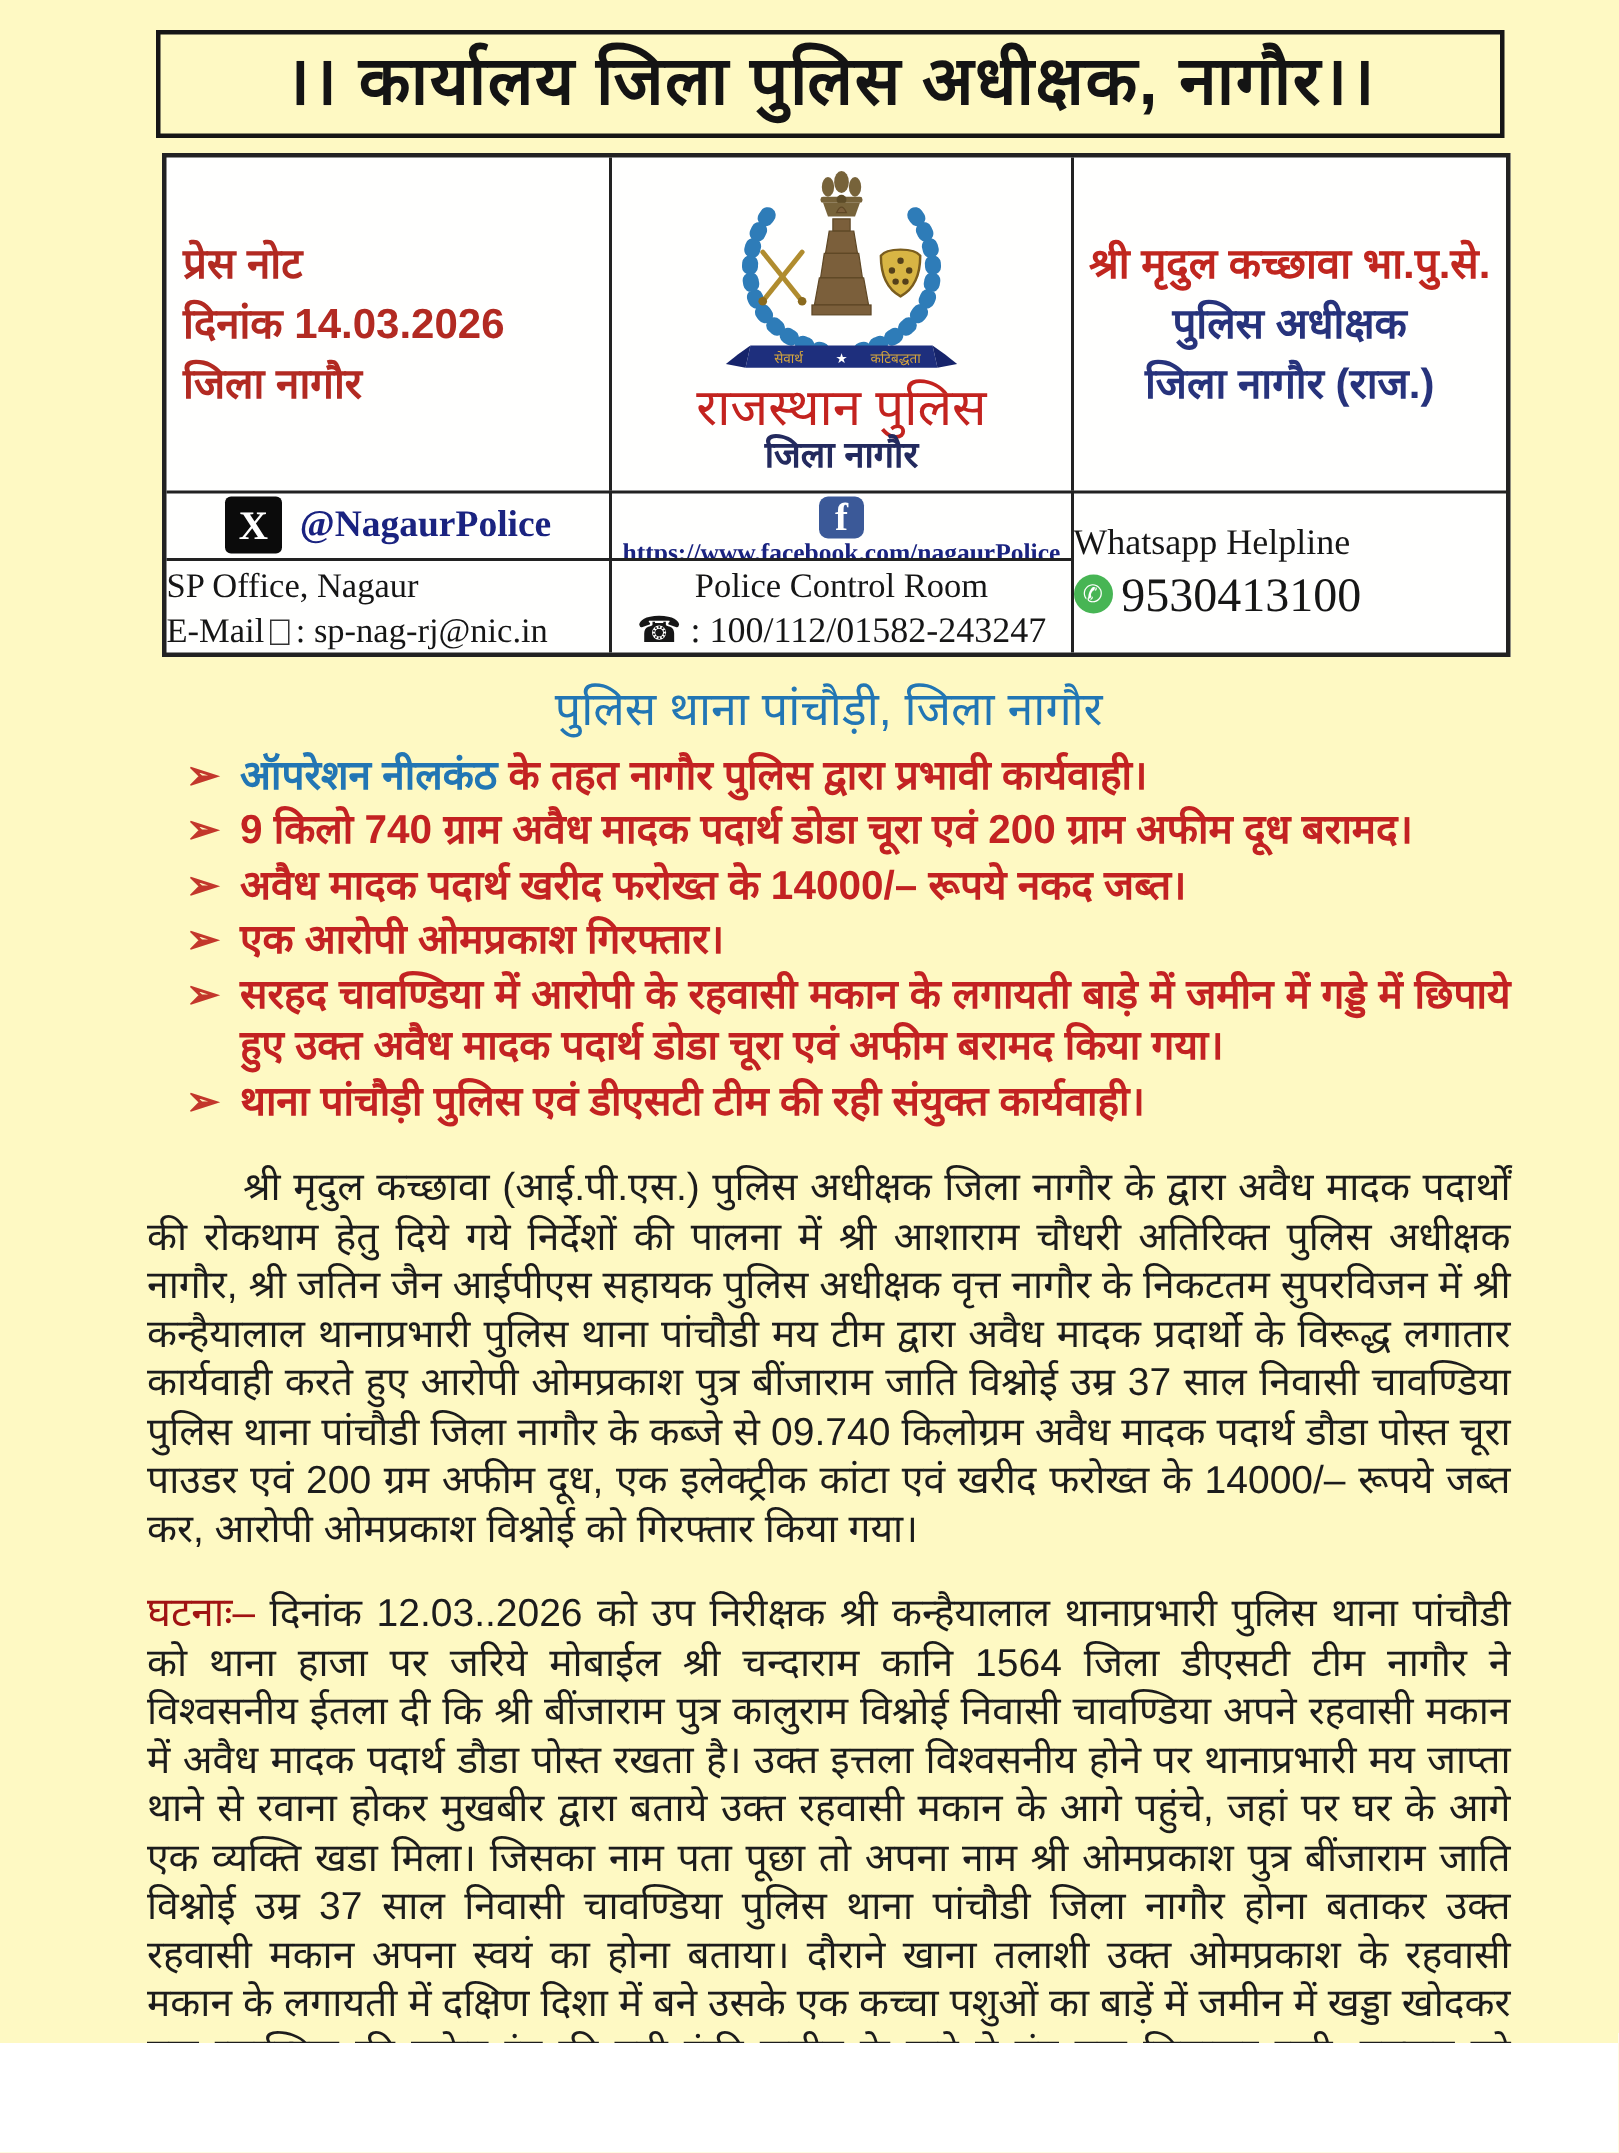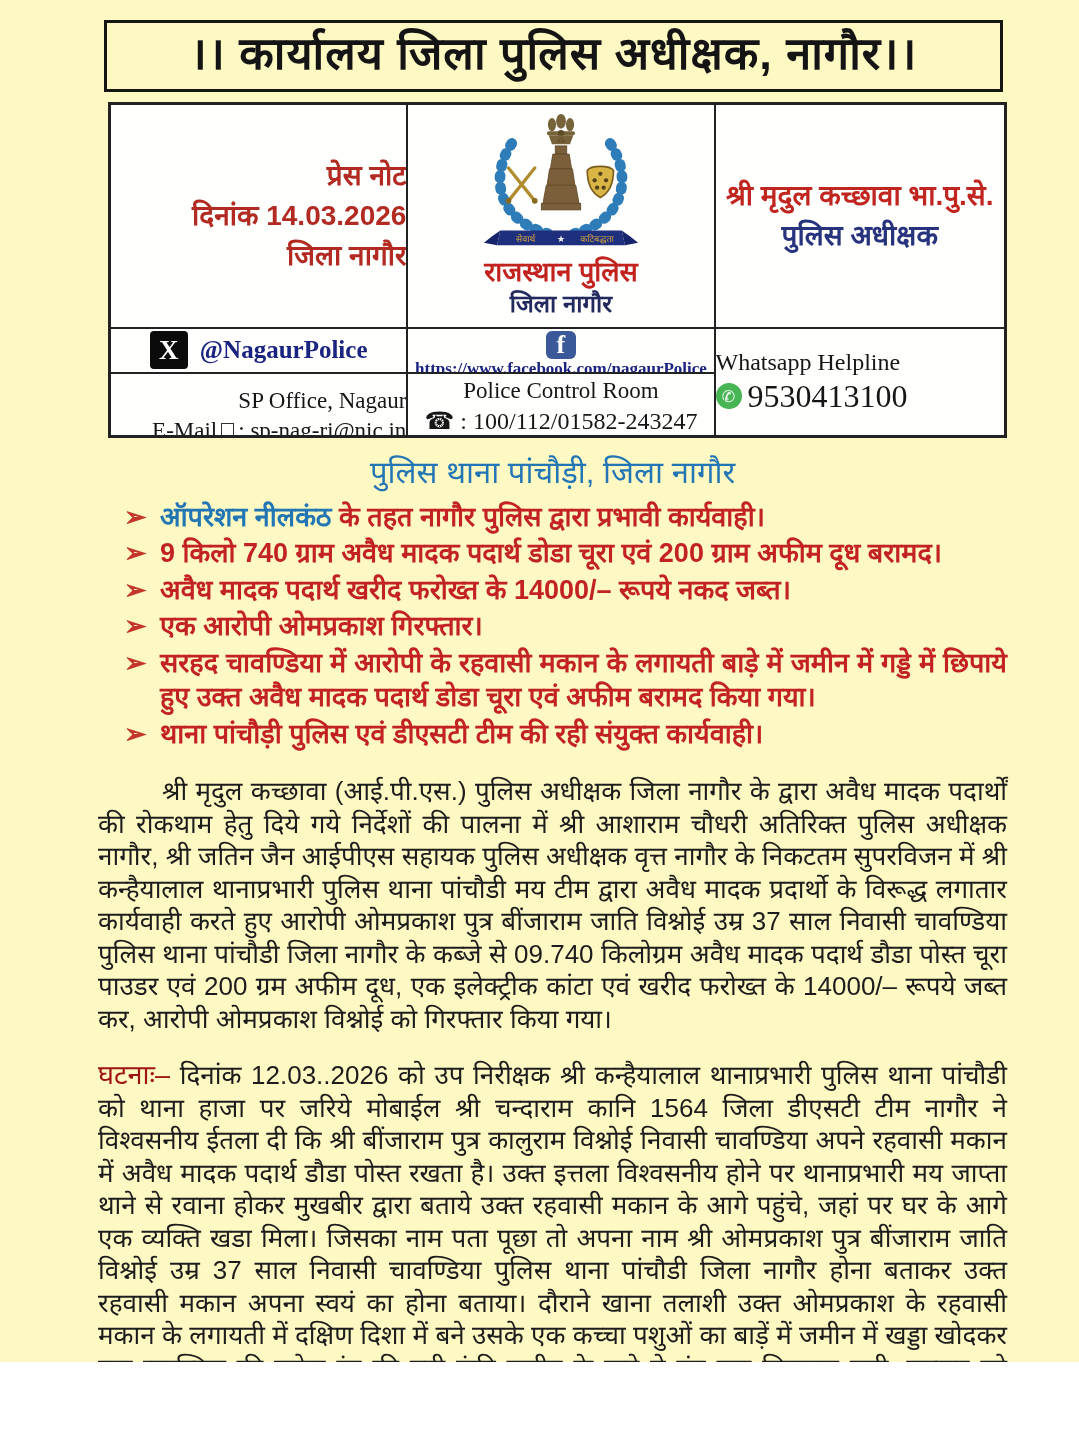--- a/index.html
+++ b/index.html
@@ -25,35 +25,35 @@
   .header-table{
     margin-left:10px; width:calc(100% - 10px);
     display:grid;
     grid-template-columns:33.3% 34.4% 32.3%;
     grid-template-rows:222px 45px 63px;
     border:3px solid #222; background:#fffffe;
   }
   .cell{ overflow:hidden; }
   .br{ border-right:2px solid #222; }
   .bt{ border-top:2px solid #222; }
-  .cell-a1{ grid-column:1; grid-row:1; display:flex; flex-direction:column; justify-content:center; text-align:right; }
+  .cell-a1{ grid-column:1; grid-row:1; display:flex; flex-direction:column; justify-content:center; text-align:left;padding-left:11px; }
   .cell-b1{ grid-column:2; grid-row:1; text-align:center; padding-top:4px; }
   .cell-c1{ grid-column:3; grid-row:1; display:flex; flex-direction:column; justify-content:center; text-align:center; }
   .cell-a2{ grid-column:1; grid-row:2; display:flex; align-items:center; justify-content:center; gap:12px; }
   .cell-b2{ grid-column:2; grid-row:2; display:flex; flex-direction:column; align-items:center; justify-content:flex-start; padding-top:2px; }
   .cell-c2{ grid-column:3; grid-row:2 / span 2; display:flex; flex-direction:column; justify-content:center; gap:2px; }
-  .cell-a3{ grid-column:1; grid-row:3; text-align:right; padding-top:12px; }
+  .cell-a3{ grid-column:1; grid-row:3; text-align:left; padding-top:2px; }
   .cell-b3{ grid-column:2; grid-row:3; text-align:center; padding-top:2px; }
 
   .pressnote-line{ color:#b22a22; font-size:28px; font-weight:700; line-height:40px; }
   .officer-name{ color:#c0261f; font-size:28px; font-weight:700; line-height:40px; }
   .officer-line{ color:#27337c; font-size:28px; font-weight:700; line-height:40px; }
 
   .logo-svg{ width:168px; height:146px; display:block; margin:0 auto; }
-  .logo-org{ color:#c3231f; font-size:27px; font-weight:700; line-height:34px; }
+  .logo-org{ color:#c3231f; font-size:34px; font-weight:400; line-height:34px; }
   .logo-district{ color:#232a5e; font-size:24px; font-weight:700; line-height:30px; }
 
   .x-icon{
     width:38px; height:38px; background:#0b0b0b; color:#fff; border-radius:4px;
     display:inline-flex; align-items:center; justify-content:center;
     font-family:"Liberation Serif", serif; font-size:27px; font-weight:700;
   }
   .x-handle{ font-family:"Liberation Serif", serif; color:#1a2380; font-size:25px; font-weight:700; }
 
   .fb-icon{
@@ -173,20 +173,21 @@
             <text x="144" y="162" fill="#d4a53e" font-size="11" text-anchor="middle">कटिबद्धता</text>
           </g>
         </svg>
         <div class="logo-org">राजस्थान पुलिस</div>
         <div class="logo-district">जिला नागौर</div>
       </div>
 
       <div class="cell cell-c1">
         <div class="officer-name">श्री मृदुल कच्छावा भा.पु.से.</div>
         <div class="officer-line">पुलिस अधीक्षक</div>
+        <div class="officer-line">जिला नागौर (राज.)</div>
       </div>
 
       <div class="cell cell-a2 br bt">
         <span class="x-icon">X</span>
         <span class="x-handle">@NagaurPolice</span>
       </div>
 
       <div class="cell cell-b2 br bt">
         <span class="fb-icon">f</span>
         <span class="fb-url">https://www.facebook.com/nagaurPolice</span>

